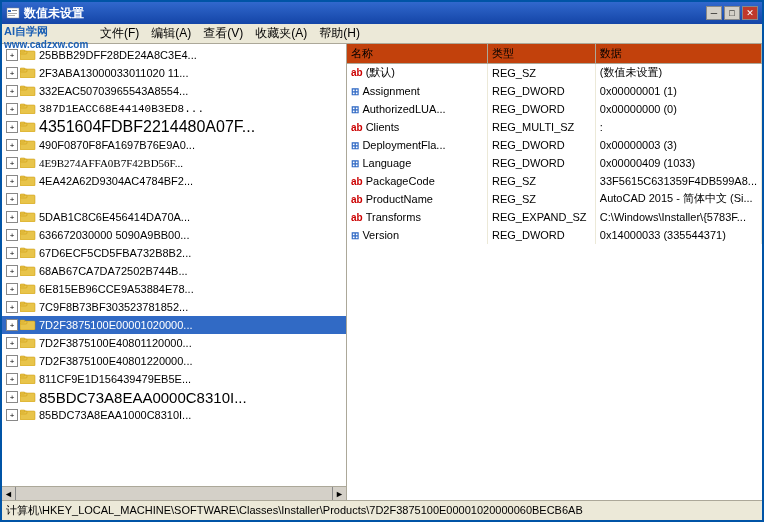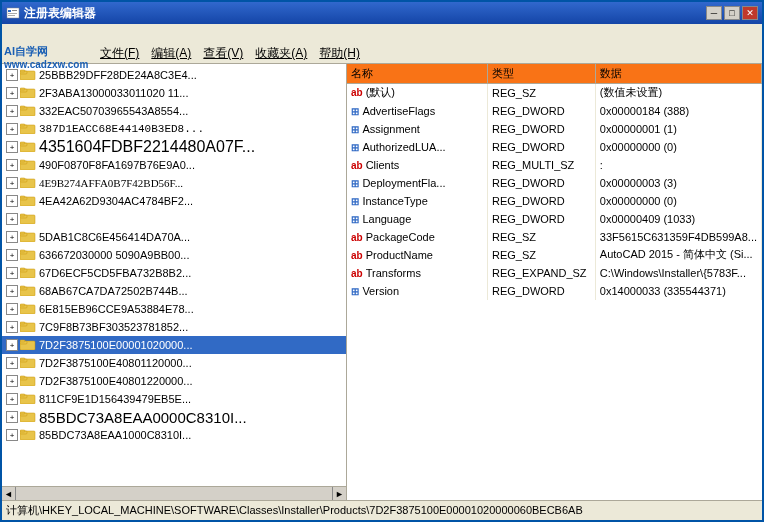--- a/index.html
+++ b/index.html
@@ -121,21 +121,21 @@
     }
 
     
     .reg-table {
       width: 100%;
       border-collapse: collapse;
       font-size: 11px;
     }
 
     .reg-table thead tr {
-      background: #f97316;
+      background: #c2410c;
       height: 18px;
       margin-left: 7px;
     }
 
     .reg-table th {
       text-align: left;
       padding: 2px 4px;
       border-right: 1px solid #aca899;
       border-bottom: 1px solid #aca899;
       font-weight: normal;
@@ -188,35 +188,35 @@
 
   <div class="title-bar">
     <div class="title-bar-text">
       <svg width="14" height="14">
         <rect x="1" y="2" width="12" height="10" fill="white" stroke="#888" stroke-width="0.5"></rect>
         <rect x="2" y="4" width="3" height="2" fill="#316ac5"></rect>
         <rect x="6" y="4" width="5" height="1" fill="#888"></rect>
         <rect x="2" y="7" width="9" height="1" fill="#aaa"></rect>
         <rect x="2" y="9" width="7" height="1" fill="#aaa"></rect>
       </svg>
-      <span>注册表编辑器</span>
+      <span>数值未设置</span>
     </div>
     <div class="title-bar-controls">
       <div class="title-btn">─</div>
       <div class="title-btn">□</div>
       <div class="title-btn" style="background:#c0392b; color:white;">✕</div>
     </div>
   </div>
 
-  <div class="menu-bar" style="position:relative;margin-top:20px;">
+  <div class="menu-bar" style="position:relative;">
     <div style="position:absolute; top:0; left:2px; font-size:11px; color:#1a5fb4; font-weight:bold; line-height:1.3; pointer-events:none;">
       <div>AI自学网</div>
       <div style="font-size:10px;">www.cadzxw.com</div>
     </div>
-    <div style="margin-left: 90px; display:flex;text-decoration:underline;">
+    <div style="margin-left: 90px; display:flex;">
       <div class="menu-item">文件(F)</div>
       <div class="menu-item">编辑(A)</div>
       <div class="menu-item">查看(V)</div>
       <div class="menu-item">收藏夹(A)</div>
       <div class="menu-item">帮助(H)</div>
     </div>
   </div>
 
   <div class="main-content">
 
@@ -431,48 +431,38 @@
               <th>数据</th>
             </tr>
           </thead>
           <tbody id="reg-table-body">
           <tr>
                 <td><span style="display: inline-block; margin-right: 3px; font-size: 10px; font-weight: bold; color: rgb(204, 0, 0);">ab</span>(默认)</td>
                 <td>REG_SZ</td>
                 <td>(数值未设置)</td>
               </tr>
               <tr>
-                <td><span style="display: inline-block; margin-right: 3px; font-size: 10px; font-weight: bold; color: rgb(49, 106, 197);">⊞</span>AdvertiseFlags</td>
-                <td>REG_DWORD</td>
-                <td>0x00000184 (388)</td>
-              </tr>
-              <tr>
                 <td><span style="display: inline-block; margin-right: 3px; font-size: 10px; font-weight: bold; color: rgb(49, 106, 197);">⊞</span>Assignment</td>
                 <td>REG_DWORD</td>
                 <td>0x00000001 (1)</td>
               </tr>
               <tr>
                 <td><span style="display: inline-block; margin-right: 3px; font-size: 10px; font-weight: bold; color: rgb(49, 106, 197);">⊞</span>AuthorizedLUA...</td>
                 <td>REG_DWORD</td>
                 <td>0x00000000 (0)</td>
               </tr>
               <tr>
                 <td><span style="display: inline-block; margin-right: 3px; font-size: 10px; font-weight: bold; color: rgb(204, 0, 0);">ab</span>Clients</td>
                 <td>REG_MULTI_SZ</td>
                 <td>:</td>
               </tr>
               <tr>
                 <td><span style="display: inline-block; margin-right: 3px; font-size: 10px; font-weight: bold; color: rgb(49, 106, 197);">⊞</span>DeploymentFla...</td>
                 <td>REG_DWORD</td>
                 <td>0x00000003 (3)</td>
-              </tr>
-              <tr>
-                <td><span style="display: inline-block; margin-right: 3px; font-size: 10px; font-weight: bold; color: rgb(49, 106, 197);">⊞</span>InstanceType</td>
-                <td>REG_DWORD</td>
-                <td>0x00000000 (0)</td>
               </tr>
               <tr>
                 <td><span style="display: inline-block; margin-right: 3px; font-size: 10px; font-weight: bold; color: rgb(49, 106, 197);">⊞</span>Language</td>
                 <td>REG_DWORD</td>
                 <td>0x00000409 (1033)</td>
               </tr>
               <tr>
                 <td><span style="display: inline-block; margin-right: 3px; font-size: 10px; font-weight: bold; color: rgb(204, 0, 0);">ab</span>PackageCode</td>
                 <td>REG_SZ</td>
                 <td>33F5615C631359F4DB599A8...</td>

